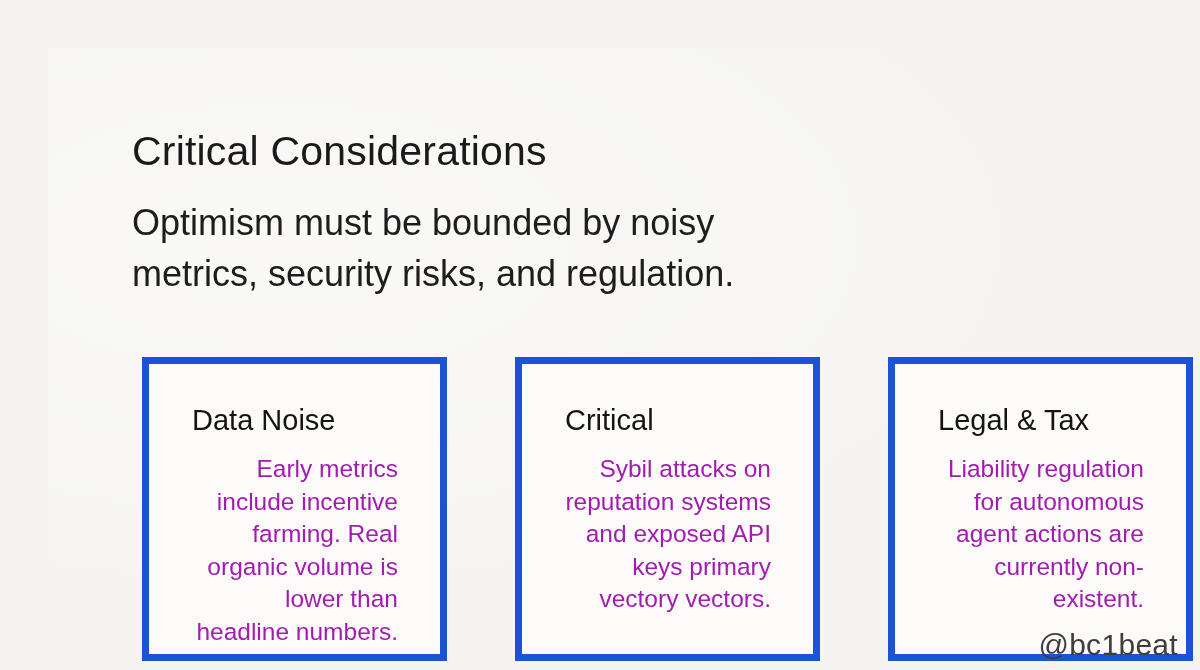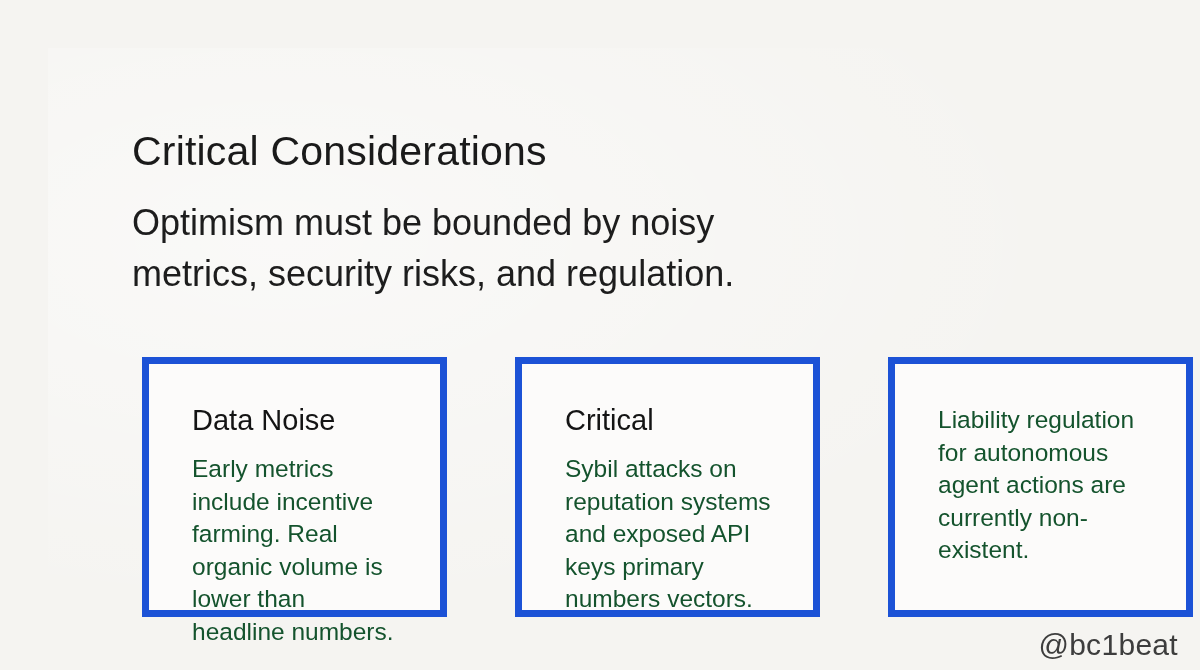--- a/index.html
+++ b/index.html
@@ -43,36 +43,37 @@
   .cards {
     position: absolute;
     left: 62px;
     top: 277px;
     width: 1083px;
     display: flex;
     gap: 36px;
   }
   .card {
     width: 337px;
-    height: 260px;
+    height: 304px;
     background: #fcfbfa;
     border: 7px solid #1c52d6;
     padding: 24px 26px 20px 27px;
   }
   .card-title {
     font-size: 29px;
     font-weight: 500;
     color: #141414;
     margin-bottom: 11px;
   }
   .card-body {
     font-size: 24.5px;
     font-weight: 400;
     line-height: 1.33;
-    color: #14532d;
+    color: #a21caf;
+    text-align: right;
   }
   .attribution {
     position: absolute;
     right: 22px;
     bottom: 8px;
     font-size: 30px;
     color: #3d3d3d;
     letter-spacing: 0.3px;
   }
 </style>
@@ -87,24 +88,25 @@
 
   <div class="cards">
 
     <div class="card">
       <div class="card-title">Data Noise</div>
       <div class="card-body">Early metrics include incentive farming. Real organic volume is lower than headline numbers.</div>
     </div>
 
     <div class="card">
       <div class="card-title">Critical</div>
-      <div class="card-body">Sybil attacks on reputation systems and exposed API keys primary numbers vectors.</div>
+      <div class="card-body">Sybil attacks on reputation systems and exposed API keys primary vectory vectors.</div>
     </div>
 
     <div class="card">
+      <div class="card-title">Legal &amp; Tax</div>
       <div class="card-body">Liability regulation for autonomous agent actions are currently non-existent.</div>
     </div>
 
   </div>
 
   <div class="attribution">@bc1beat</div>
 
 </div>
 
 </body></html>

